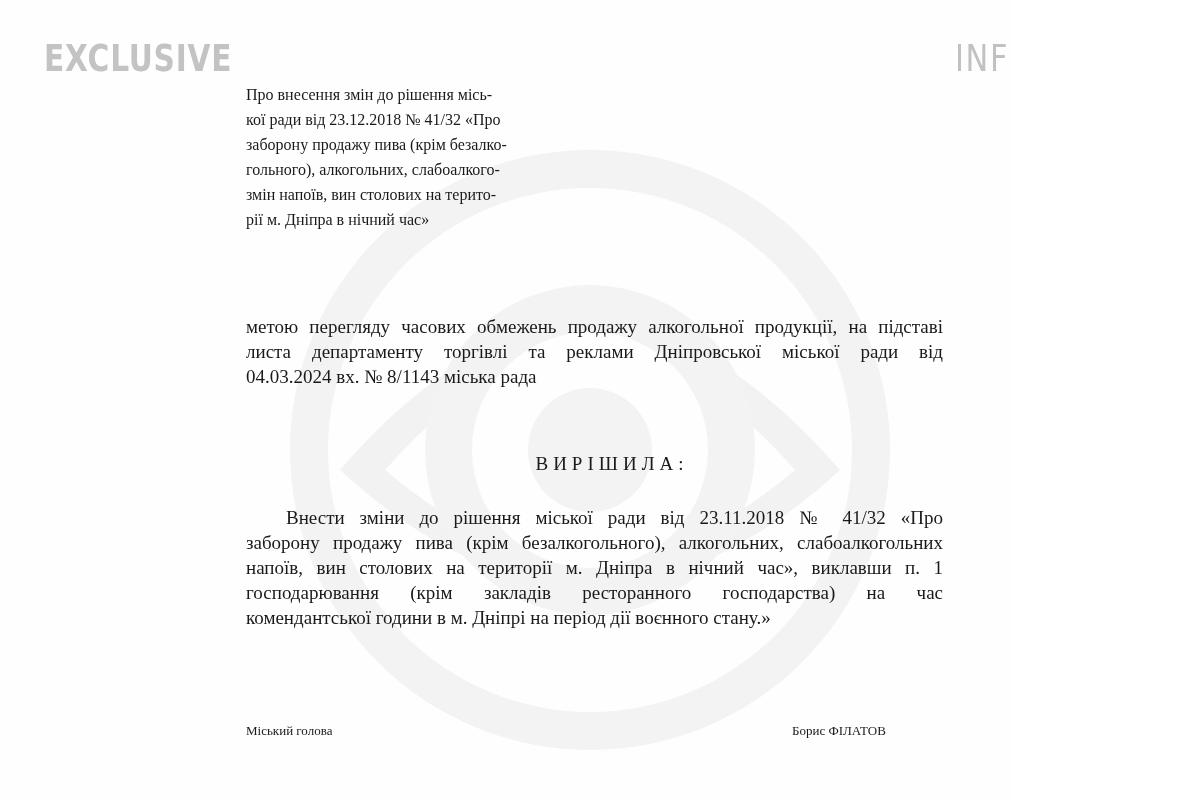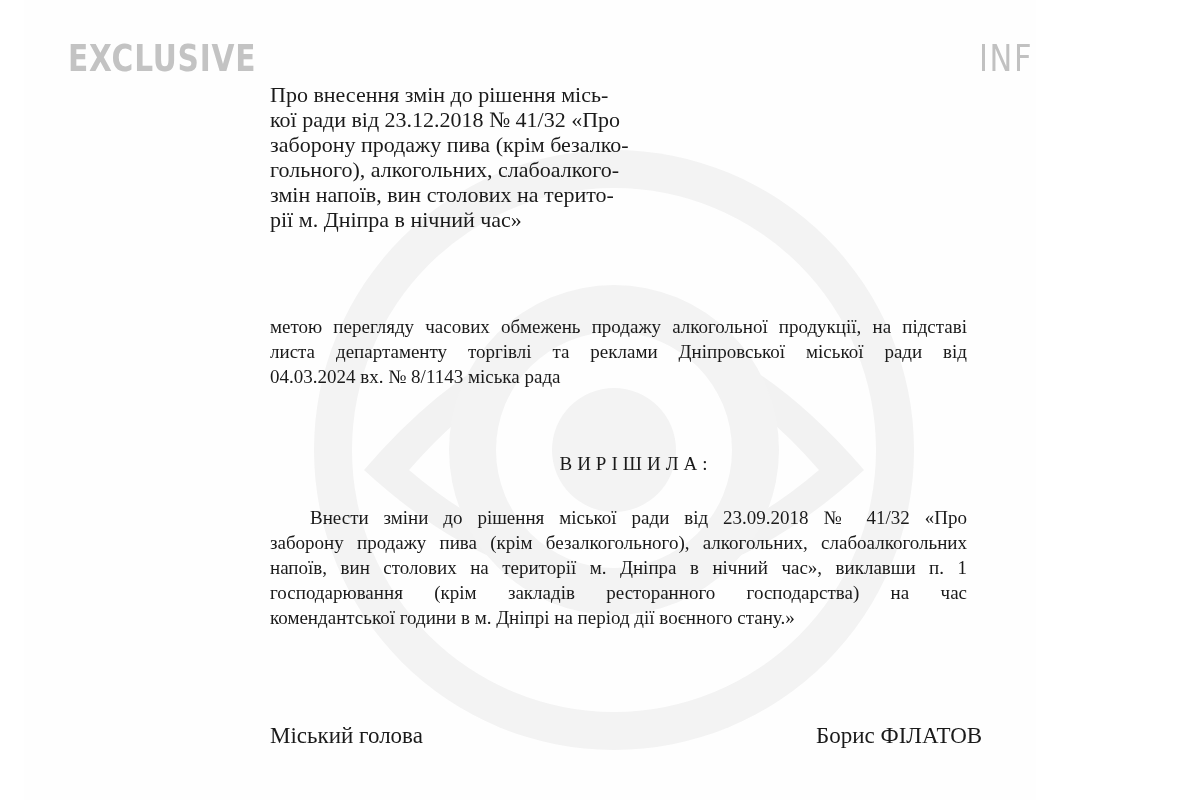--- a/index.html
+++ b/index.html
@@ -9,21 +9,20 @@
       height: 800px;
       background: #ffffff;
       overflow: hidden;
     }
     .page {
       position: relative;
       width: 1012px;
       height: 800px;
       background: #fefefe;
       overflow: hidden;
-      margin-left: 24px;
     }
     
     .watermark {
       position: absolute;
       left: 280px;
       top: 140px;
       width: 620px;
       height: 620px;
       pointer-events: none;
     }
@@ -63,21 +62,21 @@
 
     .doc {
       font-family: "Liberation Serif", serif;
       color: #1a1a1a;
     }
     .title-block {
       position: absolute;
       left: 246px;
       top: 82px;
       width: 340px;
-      font-size: 22px;
+      font-size: 16px;
       line-height: 25px;
     }
     .title-block div { white-space: nowrap; }
 
     .preamble {
       position: absolute;
       left: 246px;
       top: 314px;
       width: 697px;
       font-size: 19px;
@@ -109,21 +108,21 @@
       left: 246px;
       top: 505px;
       width: 697px;
       font-size: 19px;
       line-height: 25px;
     }
 
     .signature {
       position: absolute;
       top: 723px;
-      font-size: 23px;
+      font-size: 13px;
     }
     .sig-left { left: 246px; }
     .sig-right { left: 792px; }
   </style>
 </head>
 <body>
 
 <div class="page">
 
   <div class="watermark">
@@ -167,21 +166,21 @@
 
     <div class="preamble">
       <span class="line justify">метою перегляду часових обмежень продажу алкогольної продукції, на підставі</span>
       <span class="line justify">листа департаменту торгівлі та реклами Дніпровської міської ради від</span>
       <span class="line">04.03.2024 вх. № 8/1143 міська рада</span>
     </div>
 
     <div class="decided">ВИРІШИЛА:</div>
 
     <div class="body">
-      <span class="line justify indent">Внести зміни до рішення міської ради від 23.09.2018 № 41/32 «Про</span>
+      <span class="line justify indent">Внести зміни до рішення міської ради від 23.11.2018 № 41/32 «Про</span>
       <span class="line justify">заборону продажу пива (крім безалкогольного), алкогольних, слабоалкогольних</span>
       <span class="line justify">напоїв, вин столових на території м. Дніпра в нічний час», виклавши п. 1</span>
       <span class="line justify">господарювання (крім закладів ресторанного господарства) на час</span>
       <span class="line">комендантської години в м. Дніпрі на період дії воєнного стану.»</span>
     </div>
 
     <div class="signature sig-left">Міський голова</div>
     <div class="signature sig-right">Борис ФІЛАТОВ</div>
   </div>
 </div>

